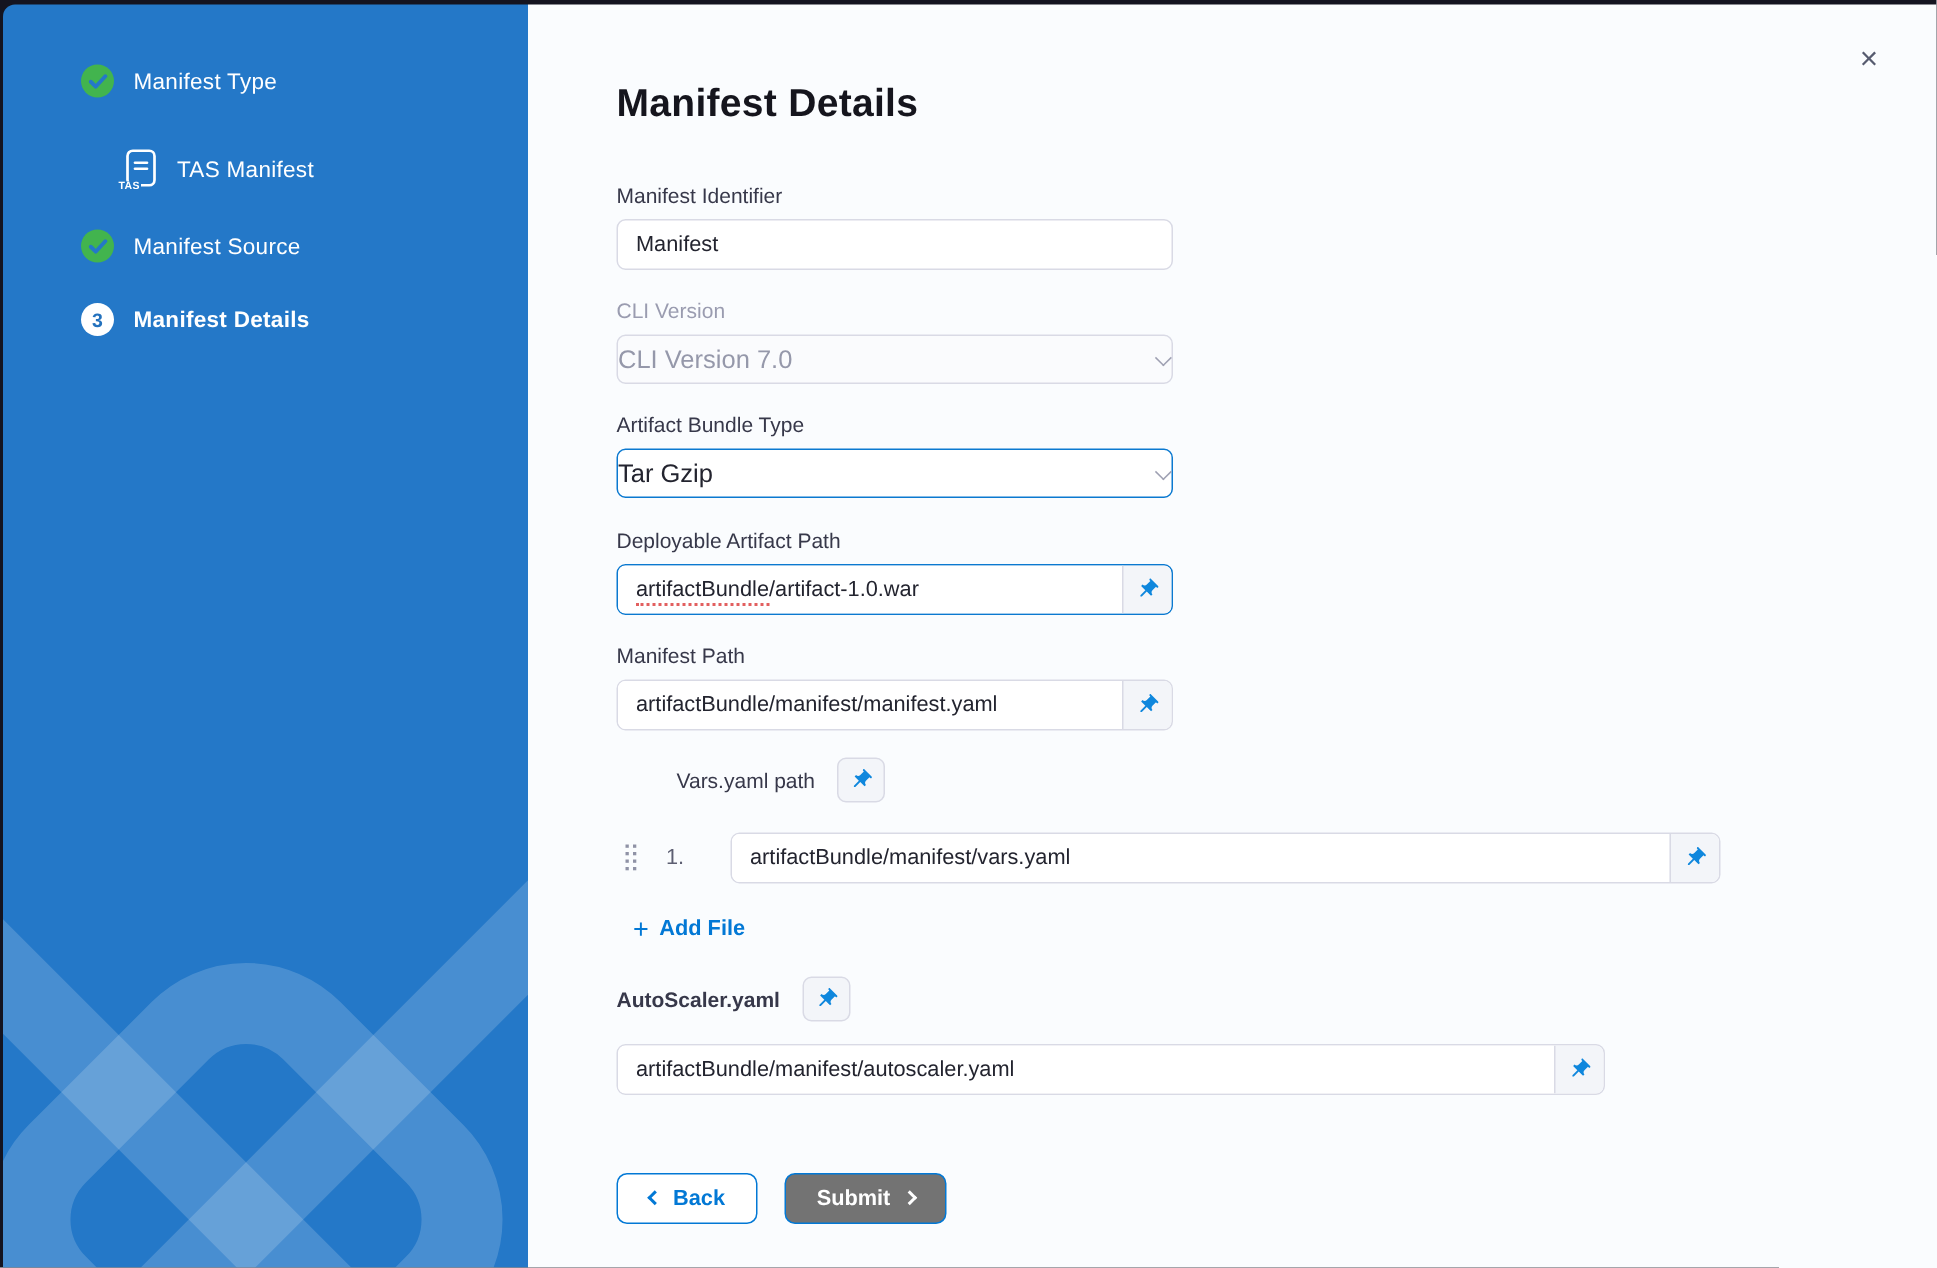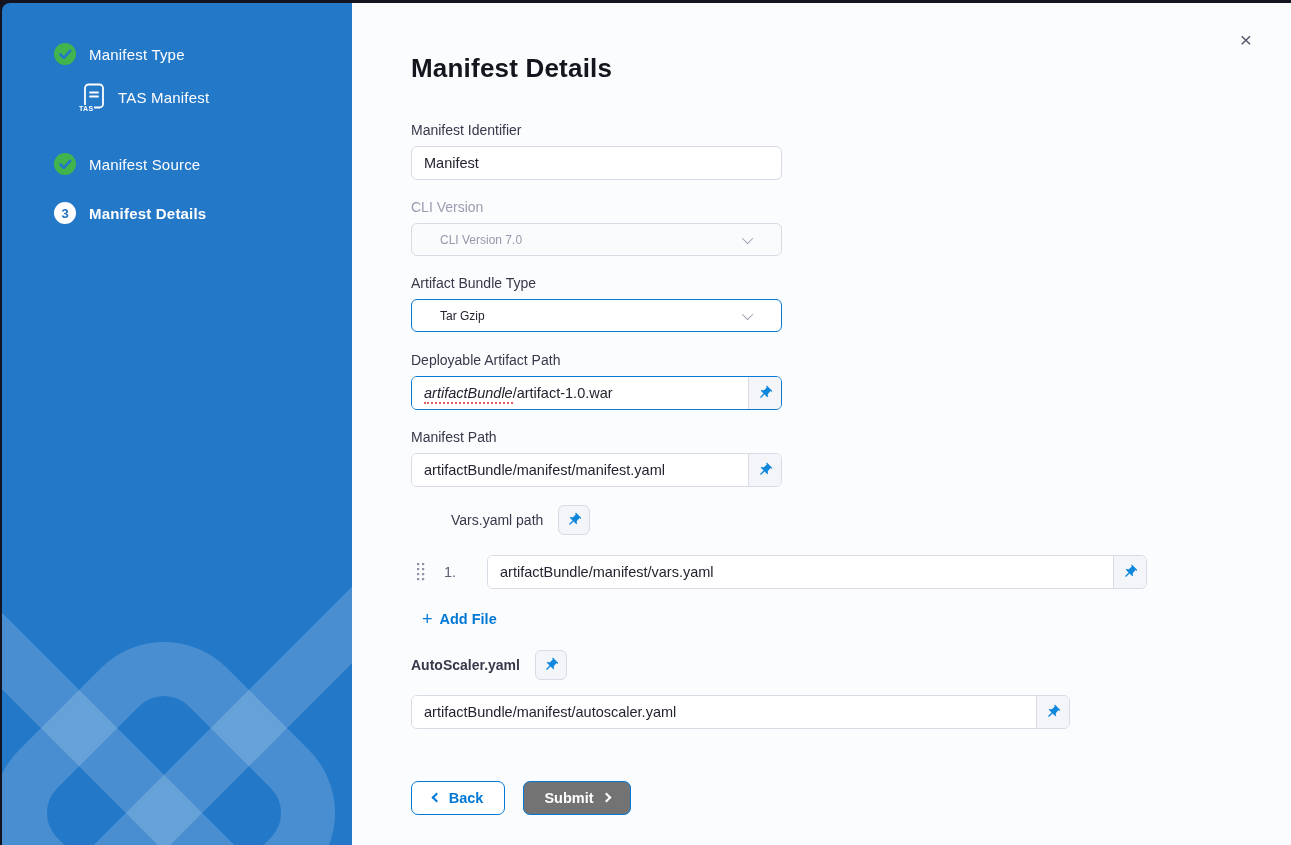--- a/index.html
+++ b/index.html
@@ -65,21 +65,21 @@
   .gap41 { height:41px; } .gap19 { height:19px; } .gap20 { height:20px; }
   .gap18 { height:18px; } .gap12 { height:12px; } .gap21 { height:21px; }
   .gap7 { height:7px; } .gap52 { height:52px; }
   .text-input {
     width:371px; height:34px; border:1px solid #d9dae5; border-radius:6px;
     background:#ffffff; padding:0 12px; font-size:14.5px; color:#23242f;
     font-family:"Liberation Sans", sans-serif; outline:none; display:block;
   }
   .select {
     width:371px; height:33px; border:1px solid #d9dae5; border-radius:6px;
-    background:#ffffff; padding:0 28px; font-size:12px; color:#23242f;
+    background:#ffffff; padding:0 0; font-size:17px; color:#23242f;
     display:flex; align-items:center; justify-content:space-between; cursor:pointer;
   }
   .select.disabled { background:#fafbfd; color:#9598aa; cursor:default; }
   .select.focused { border:1.5px solid #0b79d0; }
   .chevron-down {
     width:8px; height:8px; border-left:1.5px solid #9ea0b2; border-bottom:1.5px solid #9ea0b2;
     transform:rotate(-45deg) translateY(-2px); flex:0 0 8px;
   }
   .input-group {
     display:flex; align-items:stretch; border:1px solid #d9dae5; border-radius:6px;
@@ -92,21 +92,21 @@
     font-family:"Liberation Sans", sans-serif; white-space:nowrap; overflow:hidden;
   }
   .pin-cell {
     width:33px; flex:0 0 33px; background:#f3f5f9; border-left:1px solid #d9dae5;
     display:flex; align-items:center; justify-content:center; cursor:pointer;
   }
   .pin-btn {
     width:32px; height:30px; border:1px solid #d9dae5; border-radius:6px; background:#f3f5f9;
     display:flex; align-items:center; justify-content:center; cursor:pointer;
   }
-  .misspelled { border-bottom:2px dotted #e25f5f; padding-bottom:1px;font-style:italic; }
+  .misspelled { border-bottom:2px dotted #e25f5f; padding-bottom:1px; }
   .w371 { width:371px; } .w660 { width:660px; } .w659 { width:659px; }
   .vars-row { display:flex; align-items:center; height:33px; }
   .drag-handle { margin-left:5px; cursor:grab; display:flex; align-items:center; }
   .row-num { color:#5d5f72; font-size:14.5px; margin-left:18px; width:20px; }
   .vars-row .input-group { margin-left:23px; }
   .add-file {
     display:inline-flex; align-items:center; gap:7px; color:#0278d5; font-size:14.5px;
     font-weight:700; cursor:pointer; margin-left:11px; height:19px;
   }
   .plus-icon { font-size:18px; font-weight:500; line-height:18px; }
@@ -138,21 +138,21 @@
     <div class="steps">
       <div class="step-row" style="top:40px;">
         <span class="check-circle">
           <svg width="13" height="11" viewBox="0 0 13 11">
               <polyline points="1.5,5.5 4.8,8.8 11.2,1.8" fill="none" stroke="#2478c8" stroke-width="2.6" stroke-linecap="round" stroke-linejoin="round"></polyline>
             </svg>
         </span>
         <span class="step-label">Manifest Type</span>
       </div>
 
-      <div class="sub-row" style="top:80px;">
+      <div class="sub-row" style="top:96px;">
         <span class="tas-icon">
           <svg width="27" height="29" viewBox="0 0 27 29">
             <rect x="6" y="1.5" width="18" height="23" rx="3.5" fill="none" stroke="#ffffff" stroke-width="1.8"></rect>
             <line x1="11" y1="9.5" x2="19" y2="9.5" stroke="#ffffff" stroke-width="1.8" stroke-linecap="round"></line>
             <line x1="11" y1="13.5" x2="19" y2="13.5" stroke="#ffffff" stroke-width="1.8" stroke-linecap="round"></line>
           </svg>
           <span class="tas-txt">TAS</span>
         </span>
         <span class="step-label">TAS Manifest</span>
       </div>

